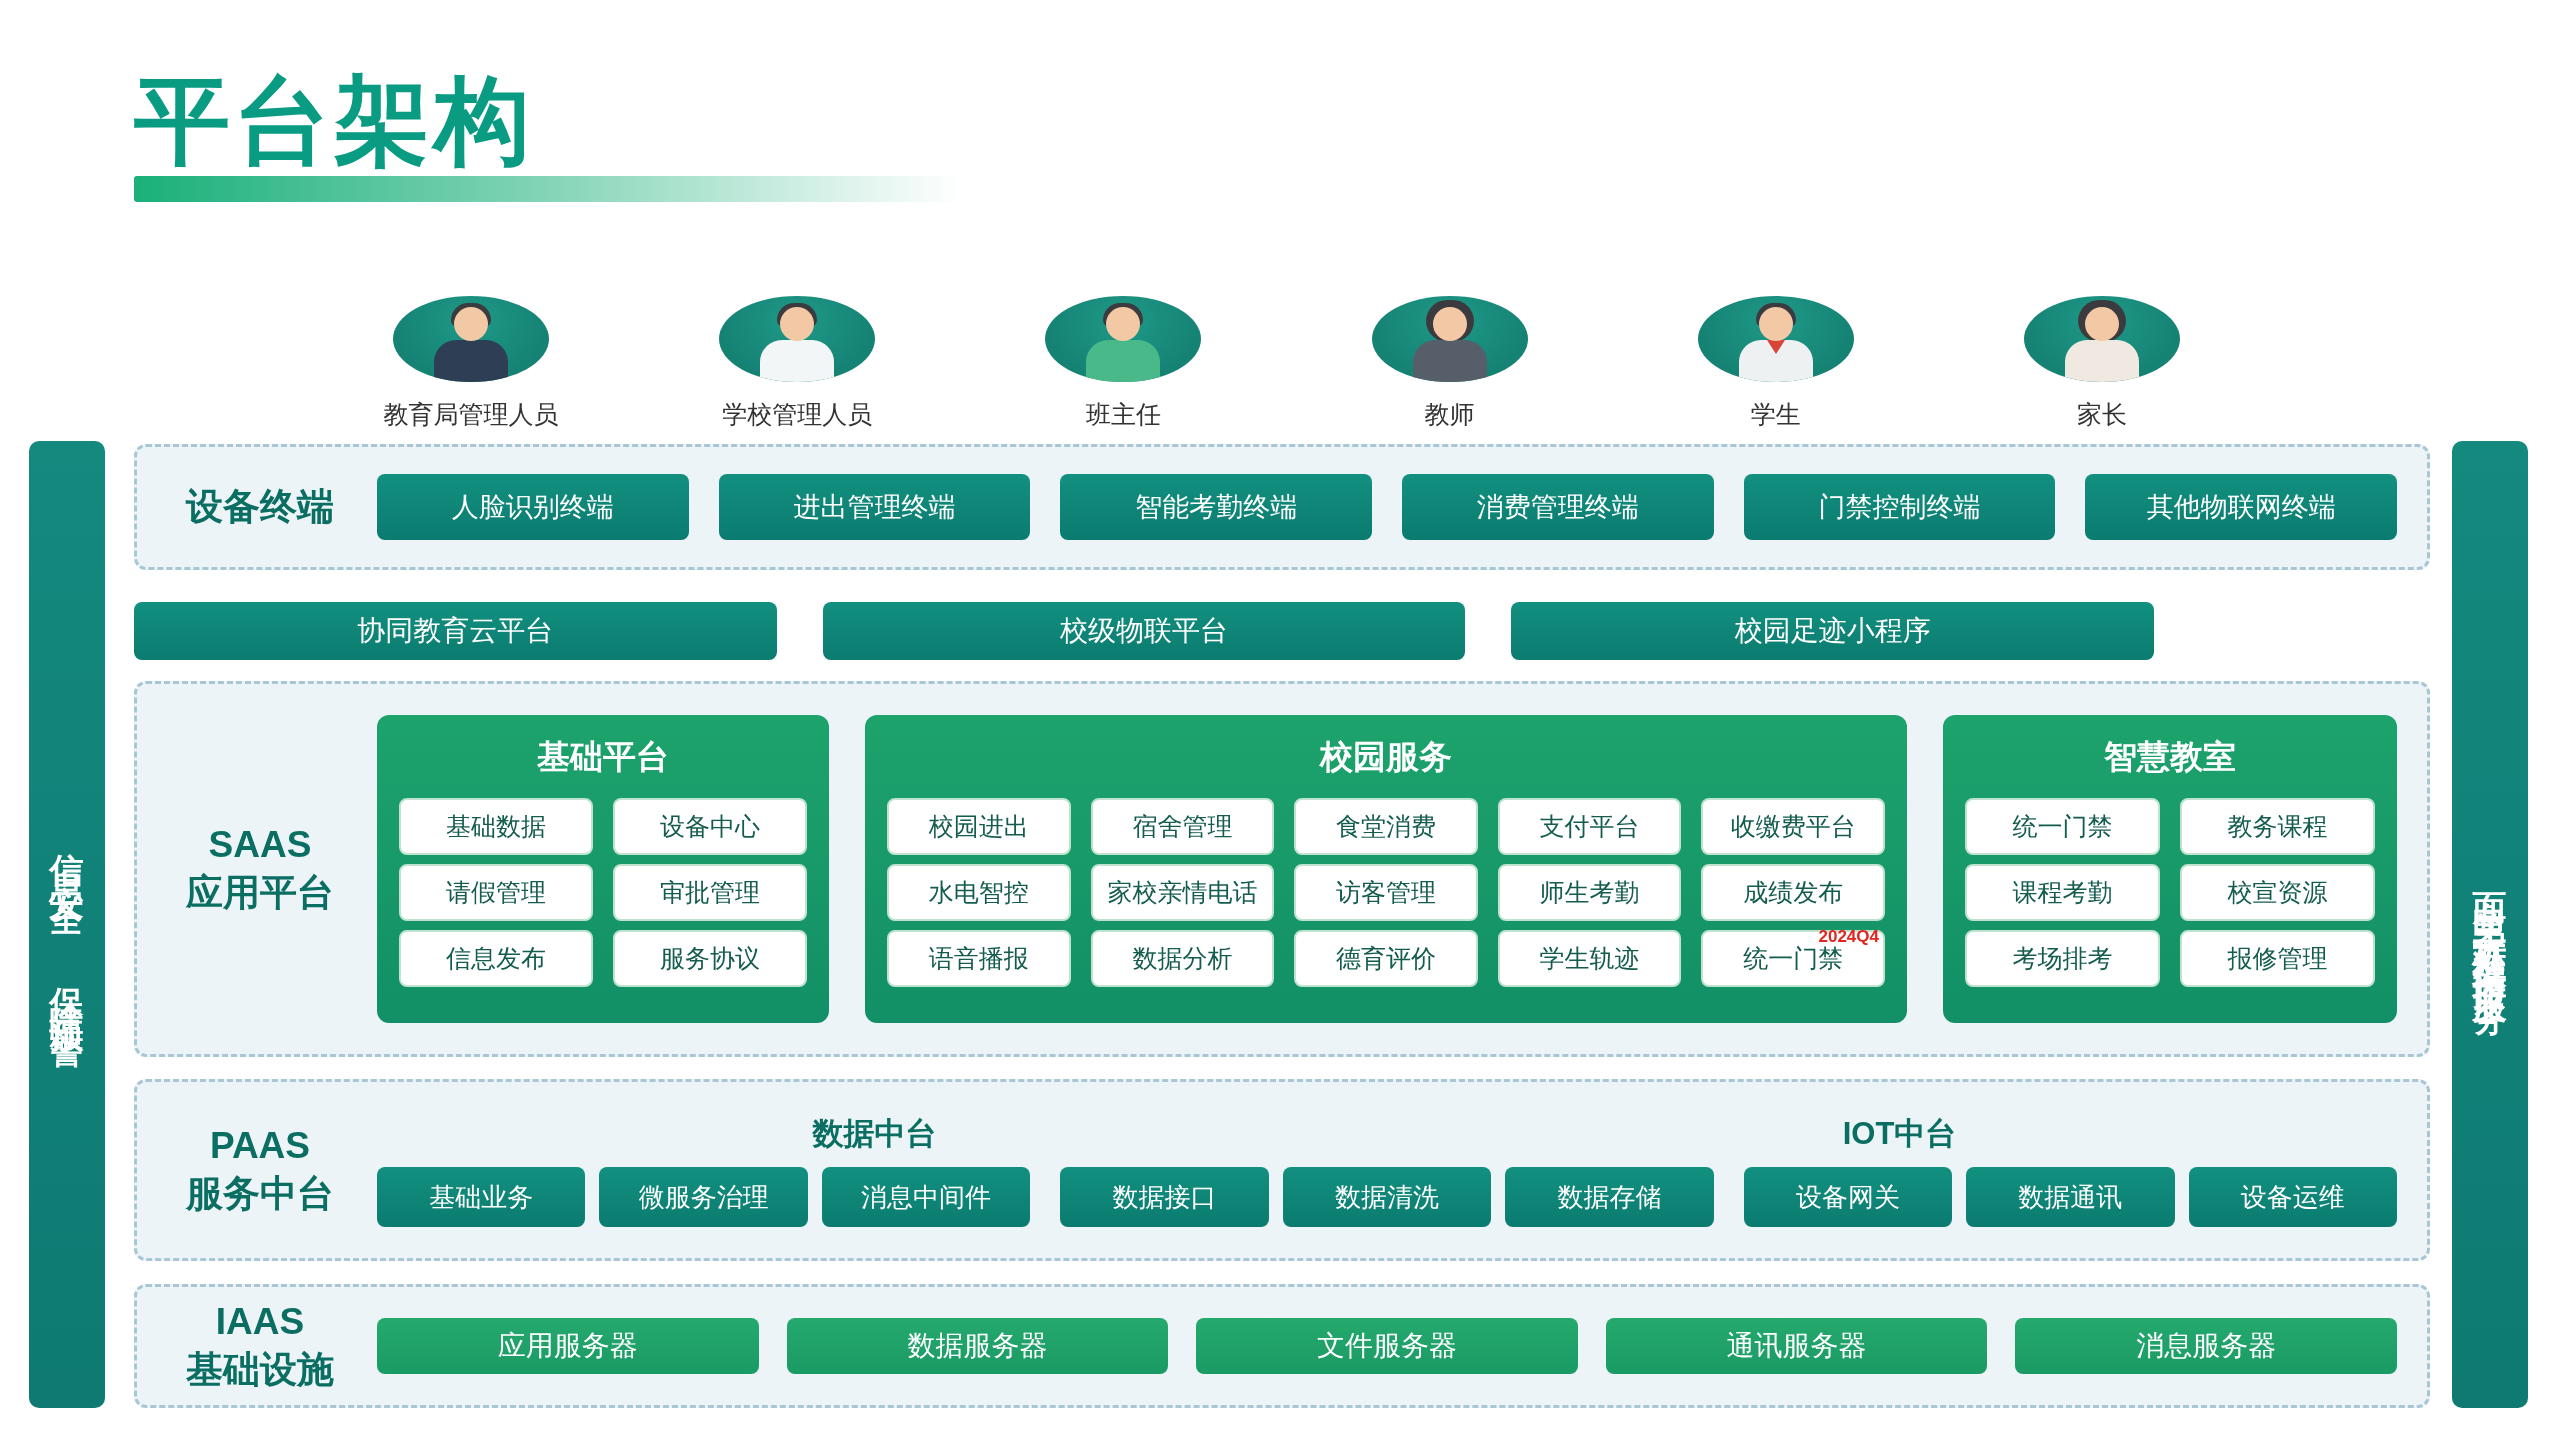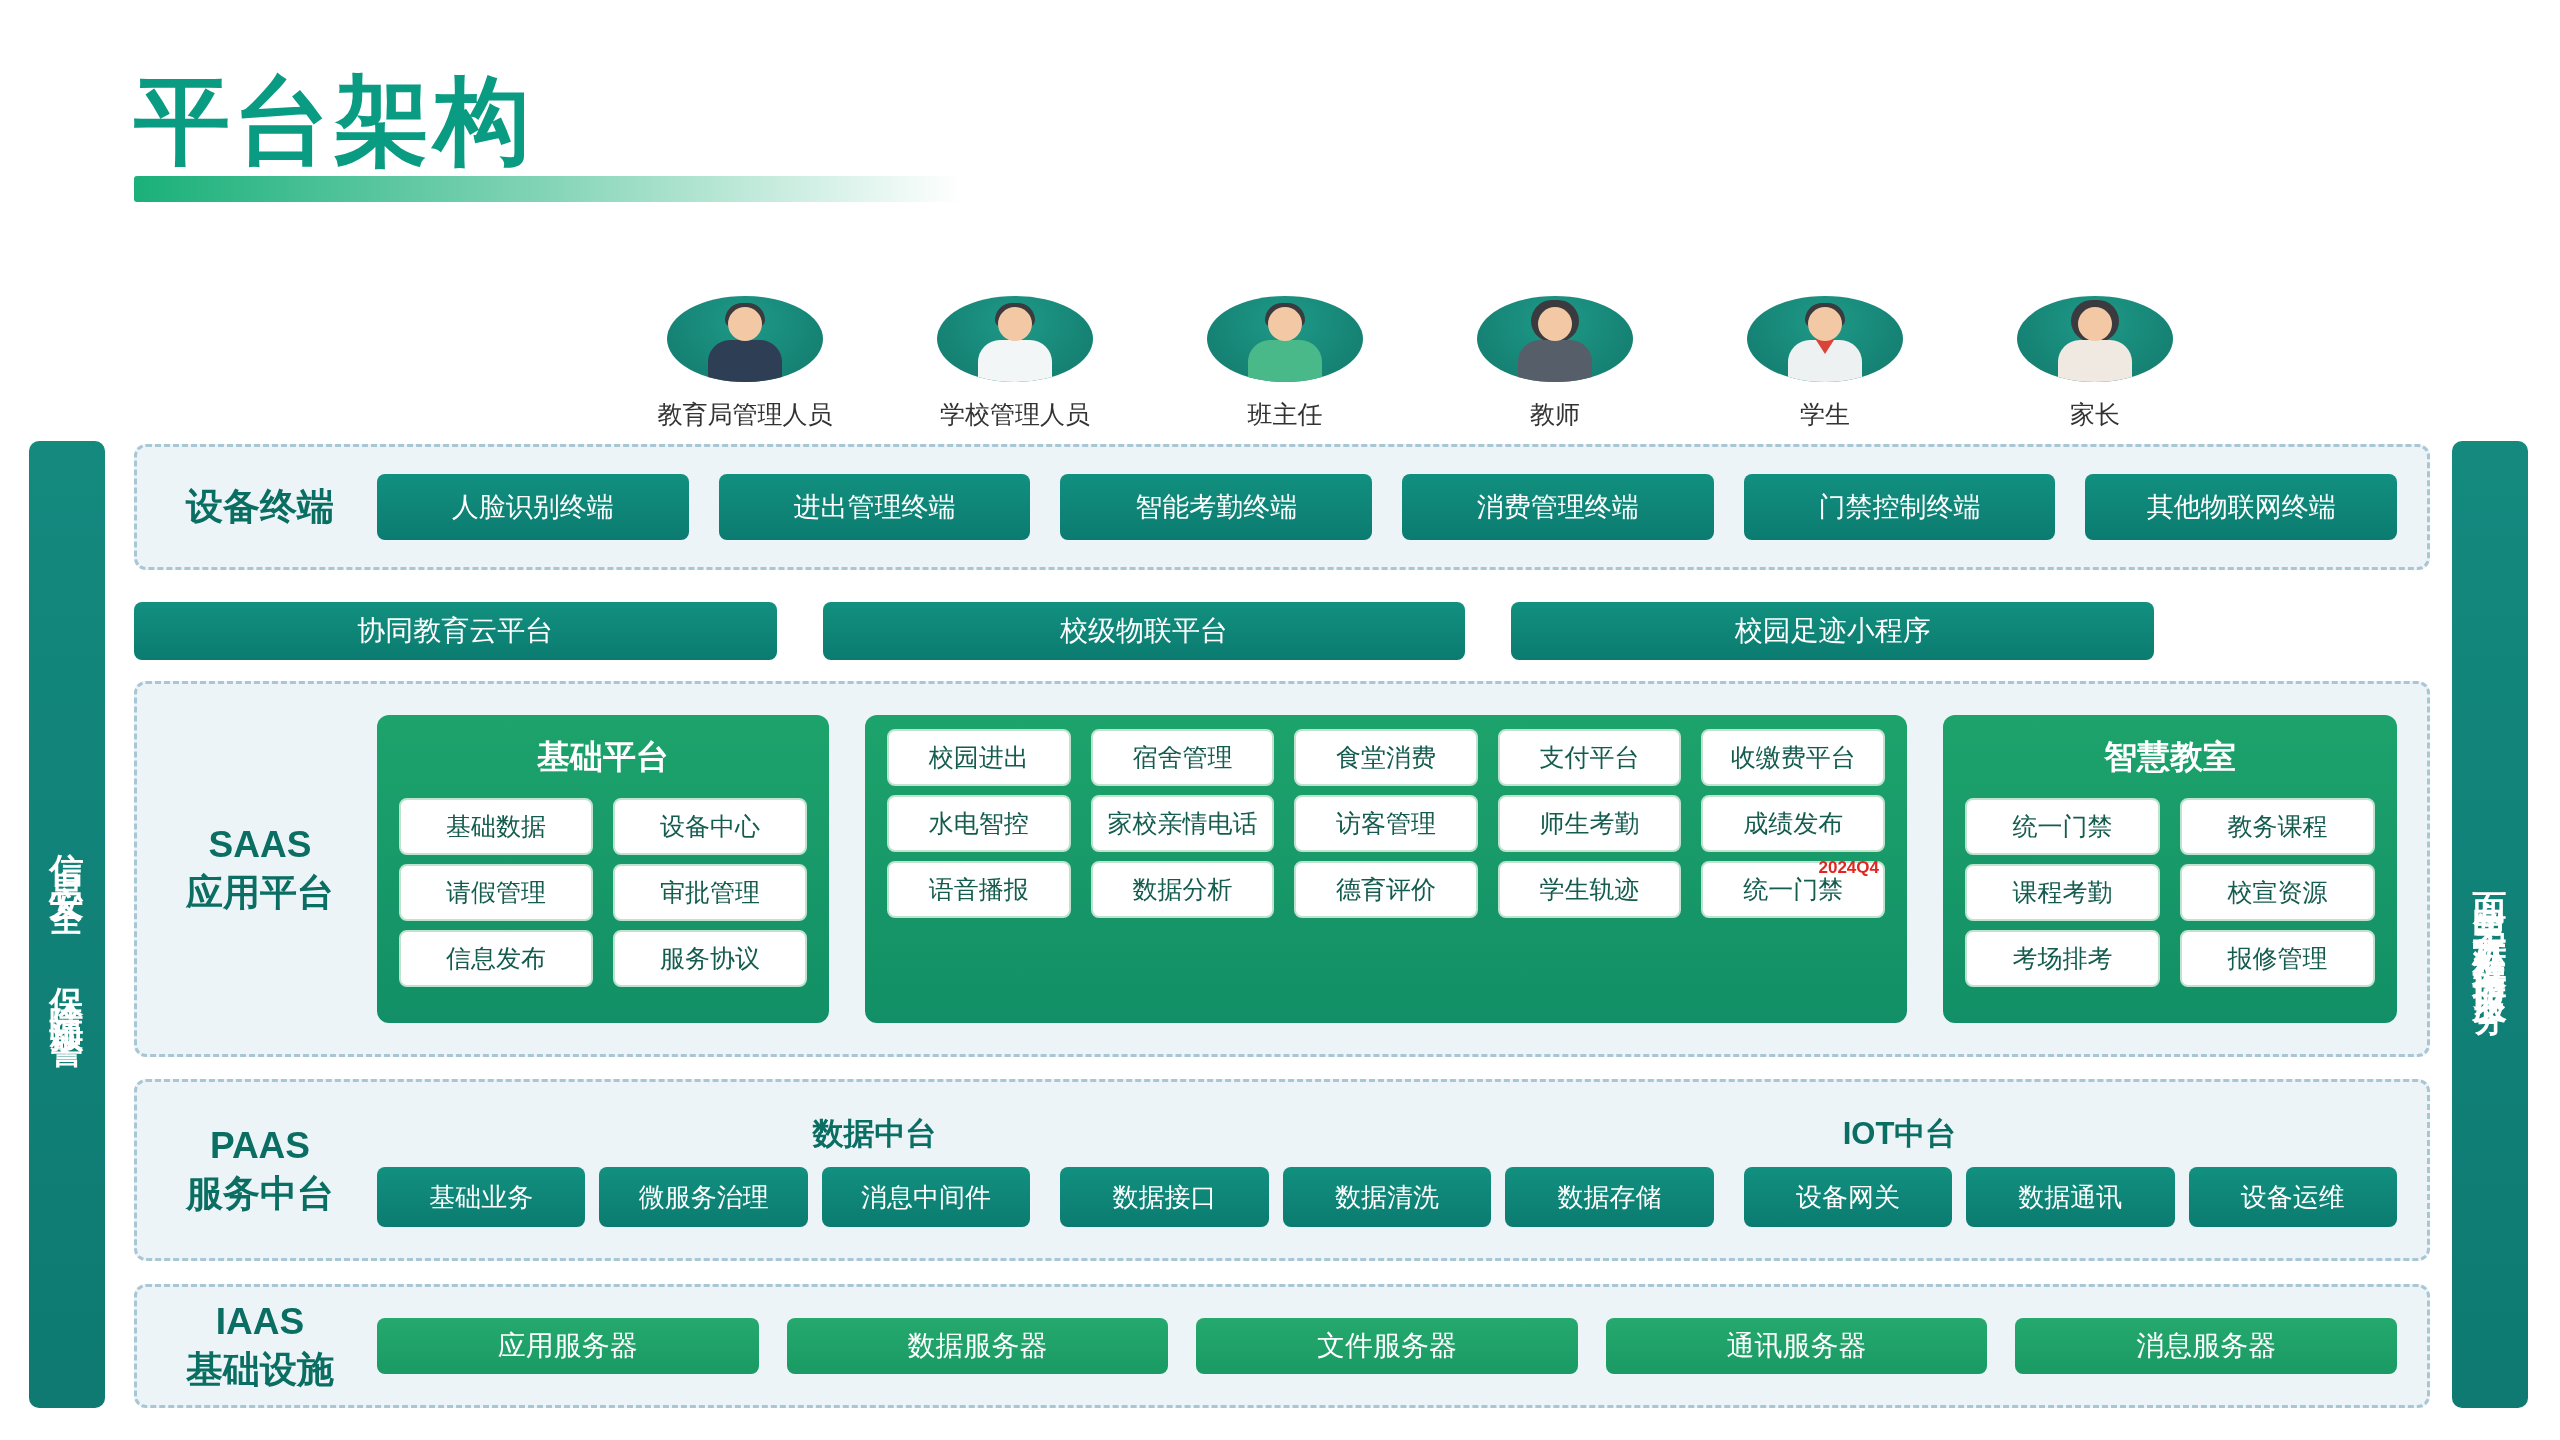--- a/index.html
+++ b/index.html
@@ -6,21 +6,21 @@
   html,body { background:#ffffff; }
   body { font-family:"Liberation Sans","DejaVu Sans",sans-serif; }
   .canvas { position:relative; width:2560px; height:1440px; background:#fff; overflow:hidden; }
 
   
   .page-title { position:absolute; left:134px; top:58px; font-size:96px; font-weight:900; color:#0a9c82; letter-spacing:4px; }
   .title-underline { position:absolute; left:134px; top:176px; width:900px; height:26px;
     background:linear-gradient(90deg,#1ab07a 0%, rgba(26,176,122,.55) 45%, rgba(26,176,122,0) 92%); border-radius:3px; }
 
   
-  .roles { position:absolute; left:329px; top:296px; width:1901px; display:flex; justify-content:flex-end; }
+  .roles { position:absolute; left:336px; top:296px; width:1901px; display:flex; justify-content:space-between; }
   .role { width:270px; display:flex; flex-direction:column; align-items:center; }
   .avatar { position:relative; width:156px; height:86px; border-radius:50%;
     background:radial-gradient(ellipse at 50% 30%, #1f9a88 0%, #158274 70%); overflow:hidden; }
   .hair  { position:absolute; top:7px;  left:50%; transform:translateX(-50%); width:40px; height:24px; border-radius:20px 20px 8px 8px; background:#3b3b3f; z-index:1; }
   .head  { position:absolute; top:11px; left:50%; transform:translateX(-50%); width:34px; height:34px; border-radius:50%; background:#f2c9a4; z-index:2; }
   .torso { position:absolute; top:44px; left:50%; transform:translateX(-50%); width:74px; height:46px; border-radius:22px 22px 0 0; z-index:1; }
   .role-0 .torso { background:#2e3f55; }
   .role-1 .torso { background:#f3f6f6; }
   .role-2 .torso { background:#49b98a; }
   .role-3 .torso { background:#555e69; }
@@ -183,20 +183,21 @@
           <div class="chip">基础数据</div>
           <div class="chip">设备中心</div>
           <div class="chip">请假管理</div>
           <div class="chip">审批管理</div>
           <div class="chip">信息发布</div>
           <div class="chip">服务协议</div>
         </div>
       </div>
 
       <div class="group g1">
+        <div class="group-title">校园服务</div>
         <div class="group-grid cols-5">
           <div class="chip">校园进出</div>
           <div class="chip">宿舍管理</div>
           <div class="chip">食堂消费</div>
           <div class="chip">支付平台</div>
           <div class="chip">收缴费平台</div>
           <div class="chip">水电智控</div>
           <div class="chip">家校亲情电话</div>
           <div class="chip">访客管理</div>
           <div class="chip">师生考勤</div>

